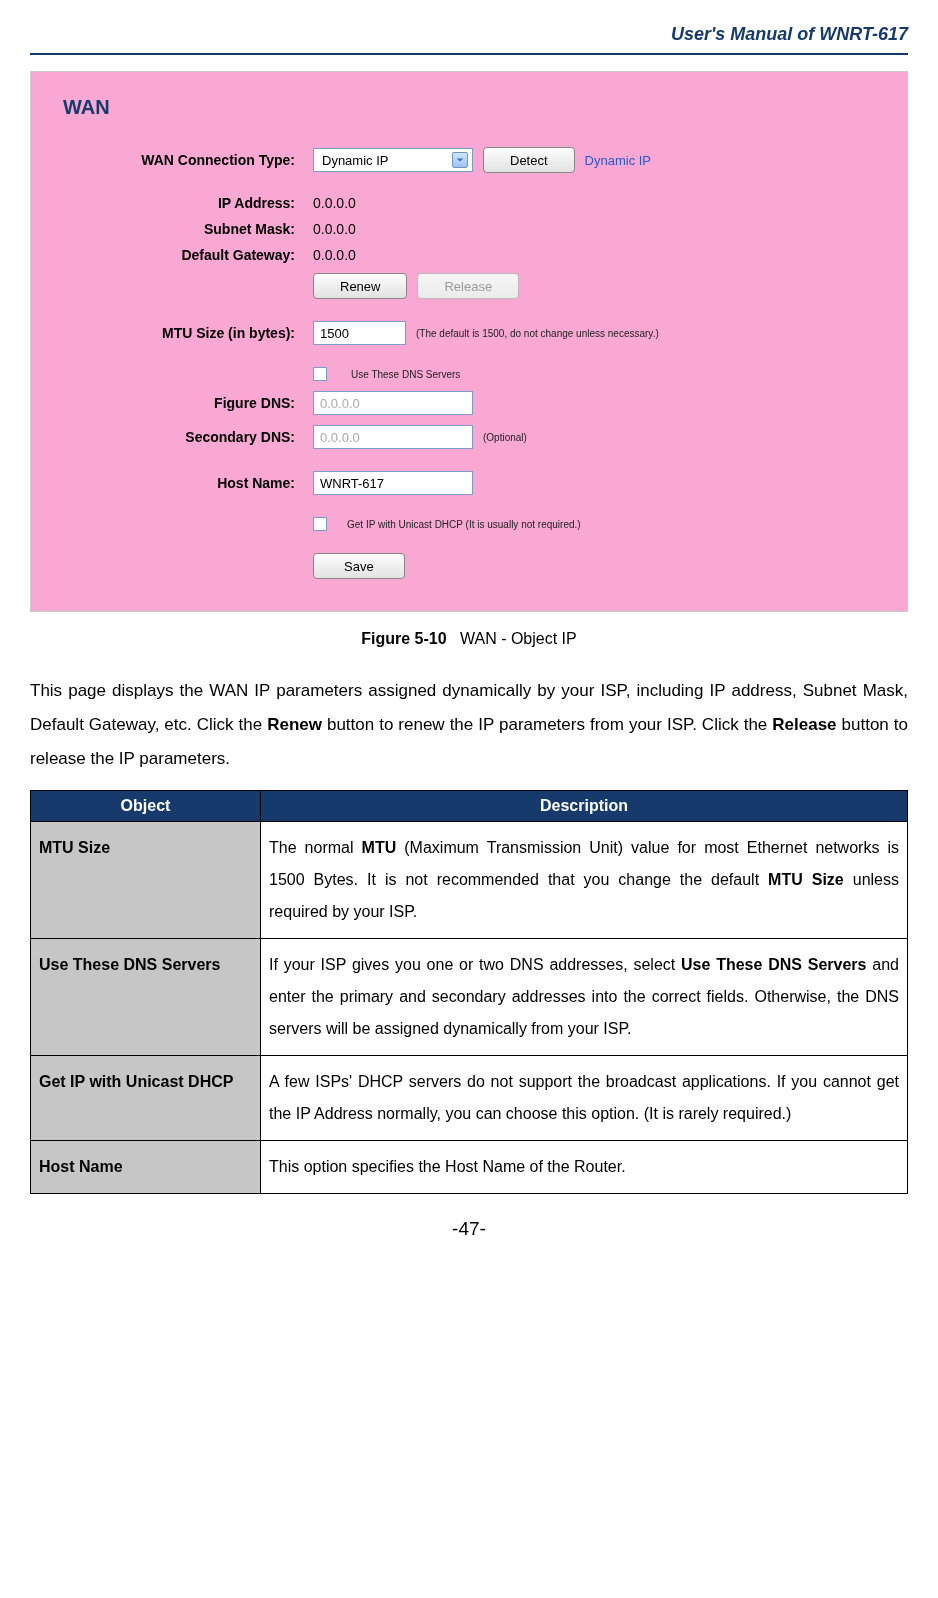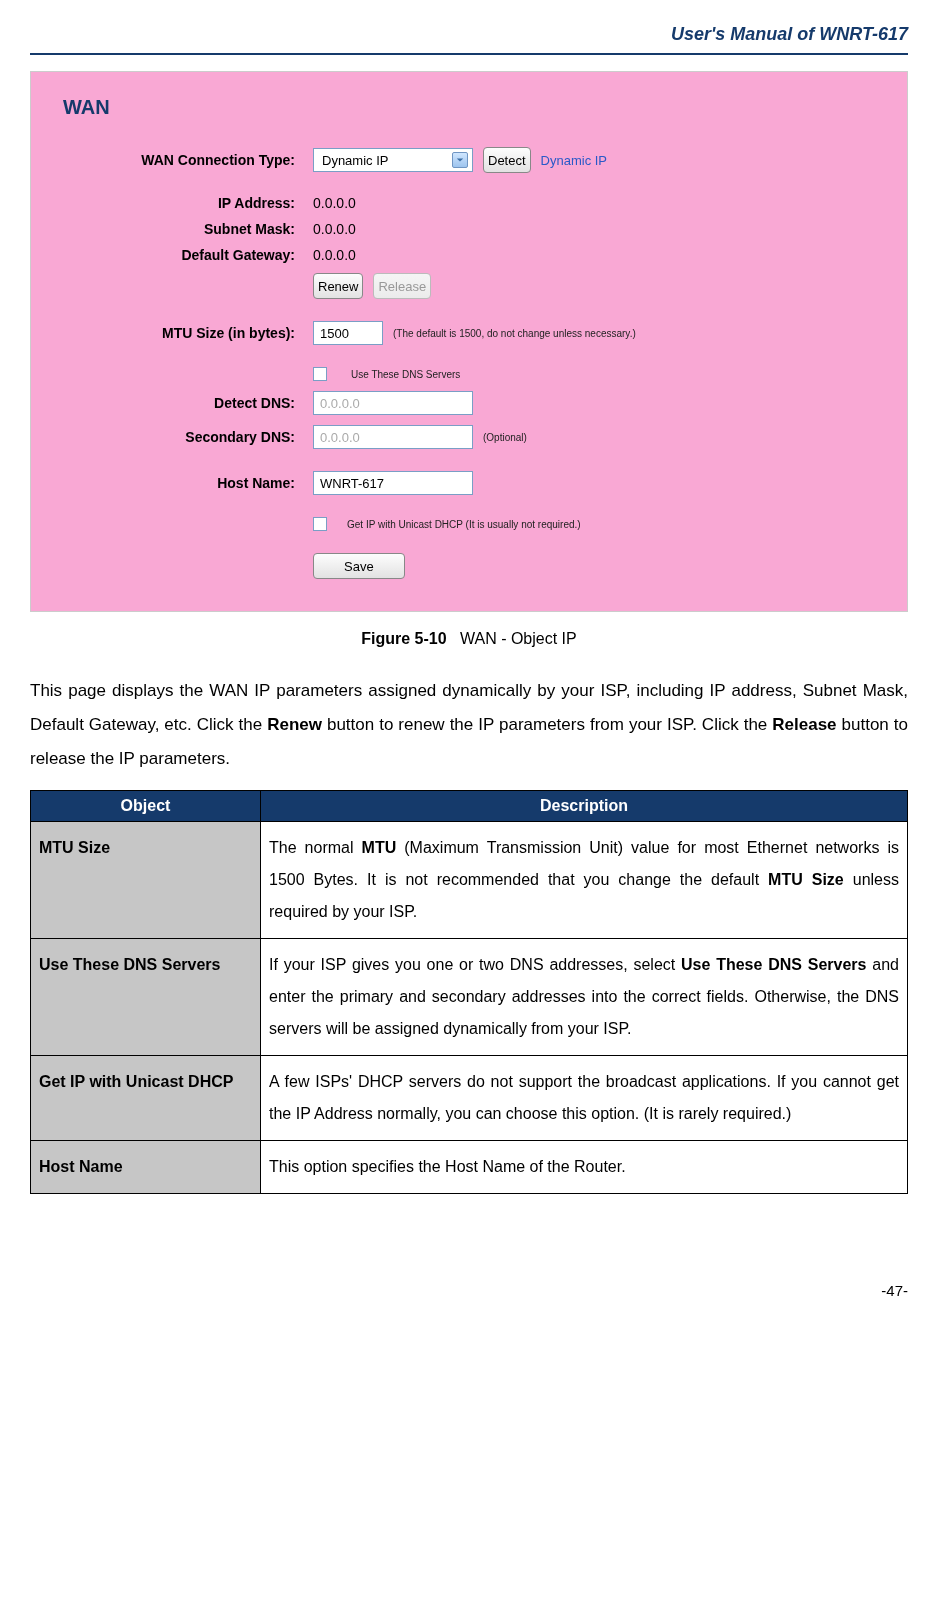--- a/index.html
+++ b/index.html
@@ -73,21 +73,21 @@
       display: inline-flex;
       align-items: center;
       justify-content: center;
     }
     .dropdown-arrow svg { width: 8px; height: 8px; }
     .btn {
       display: inline-flex;
       align-items: center;
       justify-content: center;
       height: 26px;
-      padding: 0 4px;
+      padding: 0 26px;
       font-size: 13px;
       border: 1px solid #888;
       border-radius: 4px;
       background: linear-gradient(#fdfdfd, #e2e2e2);
       cursor: pointer;
     }
     .btn-disabled {
       color: #999;
       border-color: #bbb;
       background: linear-gradient(#f5f5f5, #ebebeb);
@@ -141,23 +141,23 @@
       vertical-align: top;
       line-height: 2.0;
       text-align: justify;
     }
     table.desc td.obj {
       width: 230px;
       background: #c6c6c6;
       font-weight: bold;
     }
     .page-num {
-      text-align: right;
-      margin-top: 88px;
-      font-size: 15px;
+      text-align: center;
+      margin-top: 24px;
+      font-size: 19px;
     }
   </style>
 </head>
 <body>
 
 <div class="header-title">User's Manual of WNRT-617</div>
 
 <div class="wan-panel">
   <div class="wan-heading">WAN</div>
 
@@ -202,35 +202,35 @@
     <div class="form-label"></div>
     <div class="form-val">
       <div class="btn">Renew</div>
       <div class="btn btn-disabled">Release</div>
     </div>
   </div>
 
   <div class="form-row gap-top">
     <div class="form-label">MTU Size (in bytes):</div>
     <div class="form-val">
-      <input class="text-input" style="width: 70px;" value="1500">
+      <input class="text-input" style="width: 93px;" value="1500">
       <span class="note">(The default is 1500, do not change unless necessary.)</span>
     </div>
   </div>
 
   <div class="form-row gap-top">
     <div class="form-label"></div>
     <div class="form-val">
       <span class="checkbox"></span>
       <span class="note" style="margin-left:14px">Use These DNS Servers</span>
     </div>
   </div>
 
   <div class="form-row">
-    <div class="form-label">Detect DNS:</div>
+    <div class="form-label">Figure DNS:</div>
     <div class="form-val">
       <input class="text-input disabled" style="width: 160px;" value="0.0.0.0">
     </div>
   </div>
 
   <div class="form-row">
     <div class="form-label">Secondary DNS:</div>
     <div class="form-val">
       <input class="text-input disabled" style="width: 160px;" value="0.0.0.0">
       <span class="note">(Optional)</span>

